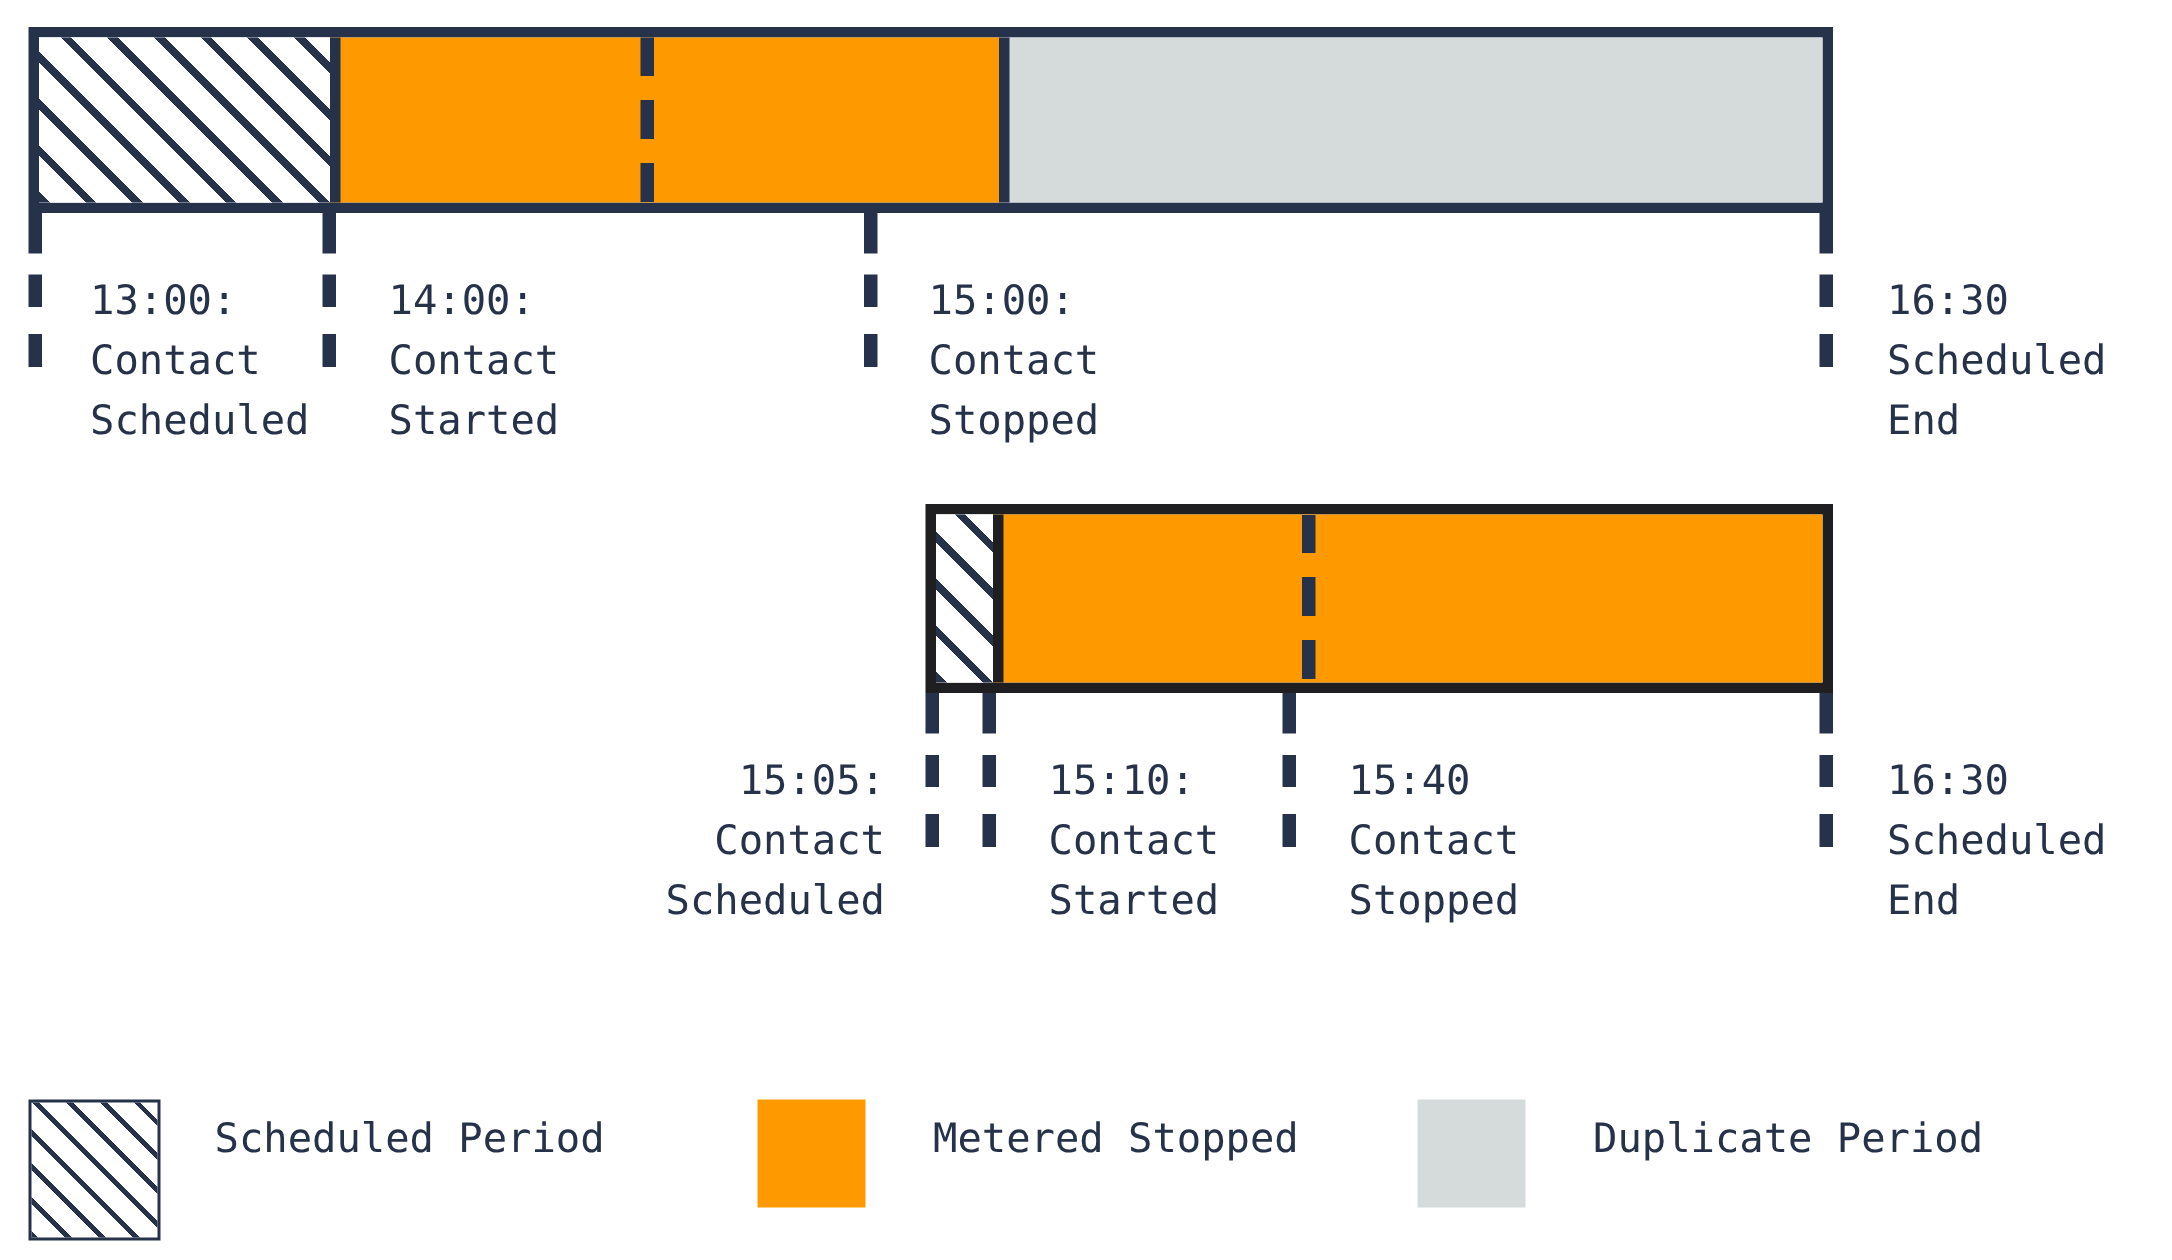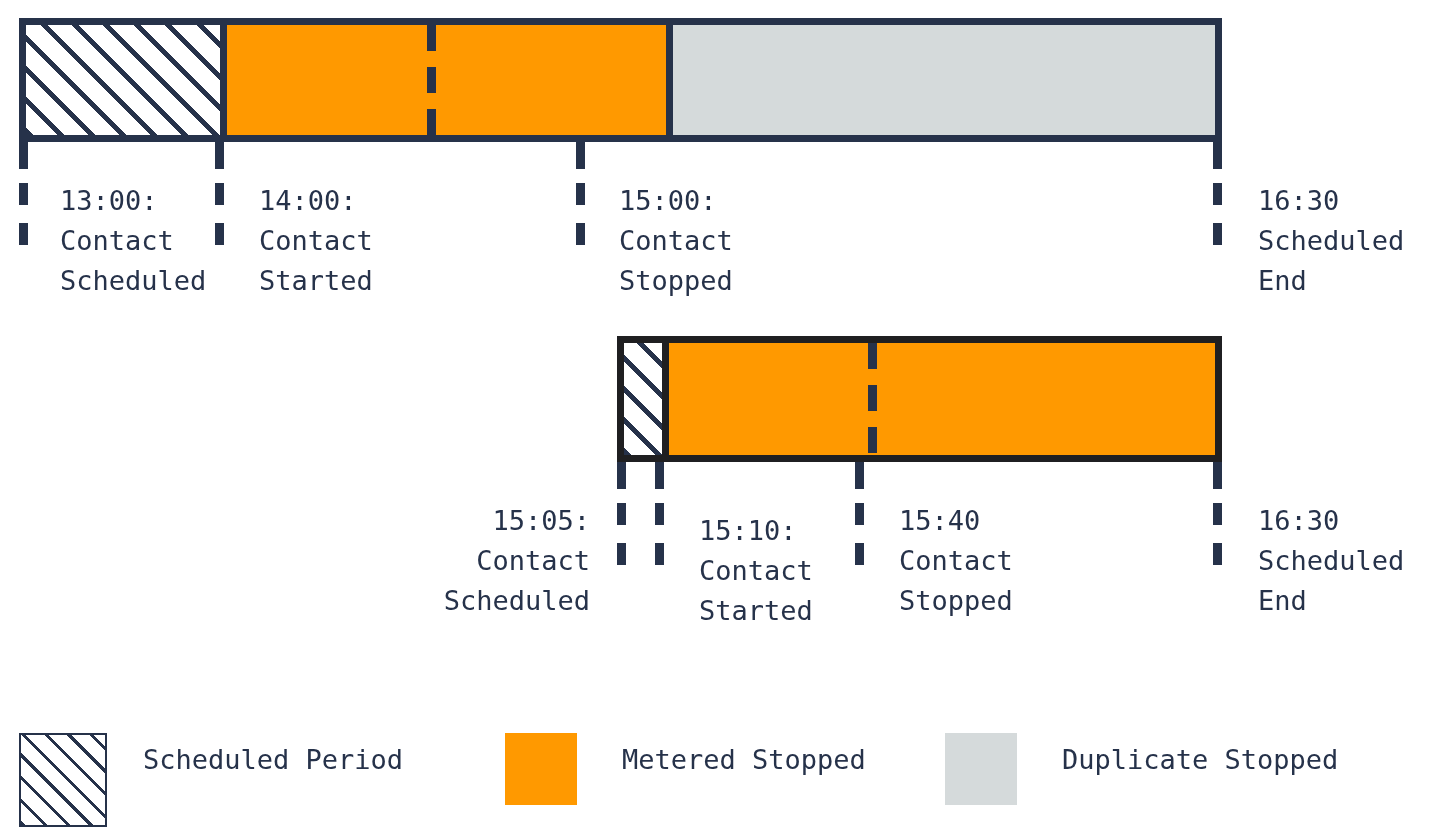--- a/index.html
+++ b/index.html
@@ -159,34 +159,34 @@
   <div class="stem" style="left:853px; top:462px; height:27px;"></div>
   <div class="stem" style="left:1211px; top:462px; height:27px;"></div>
 
   <div class="stem dashed" style="left:615px; top:503px; height:62px;"></div>
   <div class="stem dashed" style="left:653px; top:503px; height:62px;"></div>
   <div class="stem dashed" style="left:853px; top:503px; height:62px;"></div>
   <div class="stem dashed" style="left:1211px; top:503px; height:62px;"></div>
 
   <div class="label right" style="left:300px; top:501px; width:288px;"><span>15:05:</span><br><span>Contact</span><br><span>Scheduled</span></div>
 
-  <div class="label" style="left:697px; top:501px;margin-top:10px;"><span>15:10:</span><br><span>Contact</span><br><span>Started</span></div>
+  <div class="label" style="left:697px; top:501px;"><span>15:10:</span><br><span>Contact</span><br><span>Started</span></div>
 
   <div class="label" style="left:897px; top:501px;"><span>15:40</span><br><span>Contact</span><br><span>Stopped</span></div>
 
   <div class="label" style="left:1256px; top:501px;"><span>16:30</span><br><span>Scheduled</span><br><span>End</span></div>
 
   <div class="legend-item">
     <div class="swatch hatch" style="left:17px; top:733px; width:88px; height:94px;"></div>
     <div class="legend-label" style="left:141px; top:745px;">Scheduled Period</div>
   </div>
 
   <div class="legend-item">
     <div class="swatch metered" style="left:503px; top:733px; width:72px; height:72px;"></div>
     <div class="legend-label" style="left:620px; top:745px;">Metered Stopped</div>
   </div>
 
   <div class="legend-item">
     <div class="swatch duplicate" style="left:943px; top:733px; width:72px; height:72px;"></div>
-    <div class="legend-label" style="left:1060px; top:745px;">Duplicate Stopped</div>
+    <div class="legend-label" style="left:1060px; top:745px;">Duplicate Period</div>
   </div>
 
 </div>
 
 </body></html>

